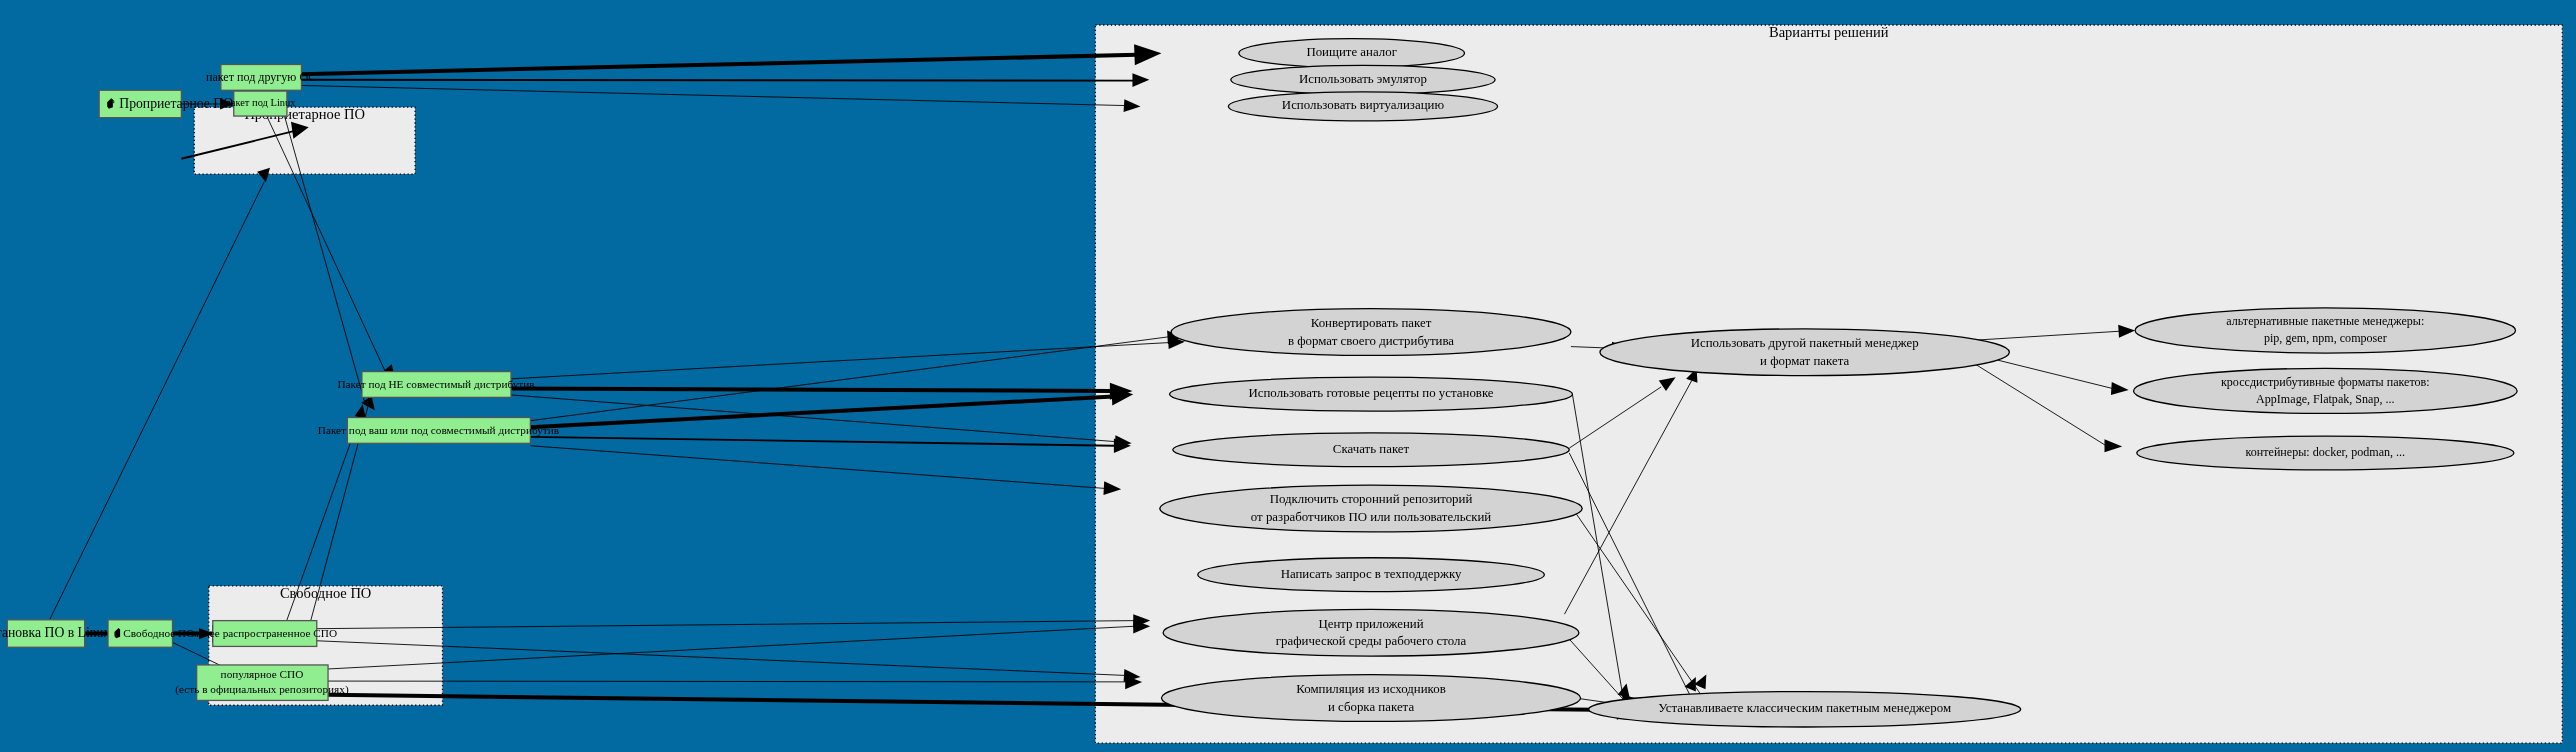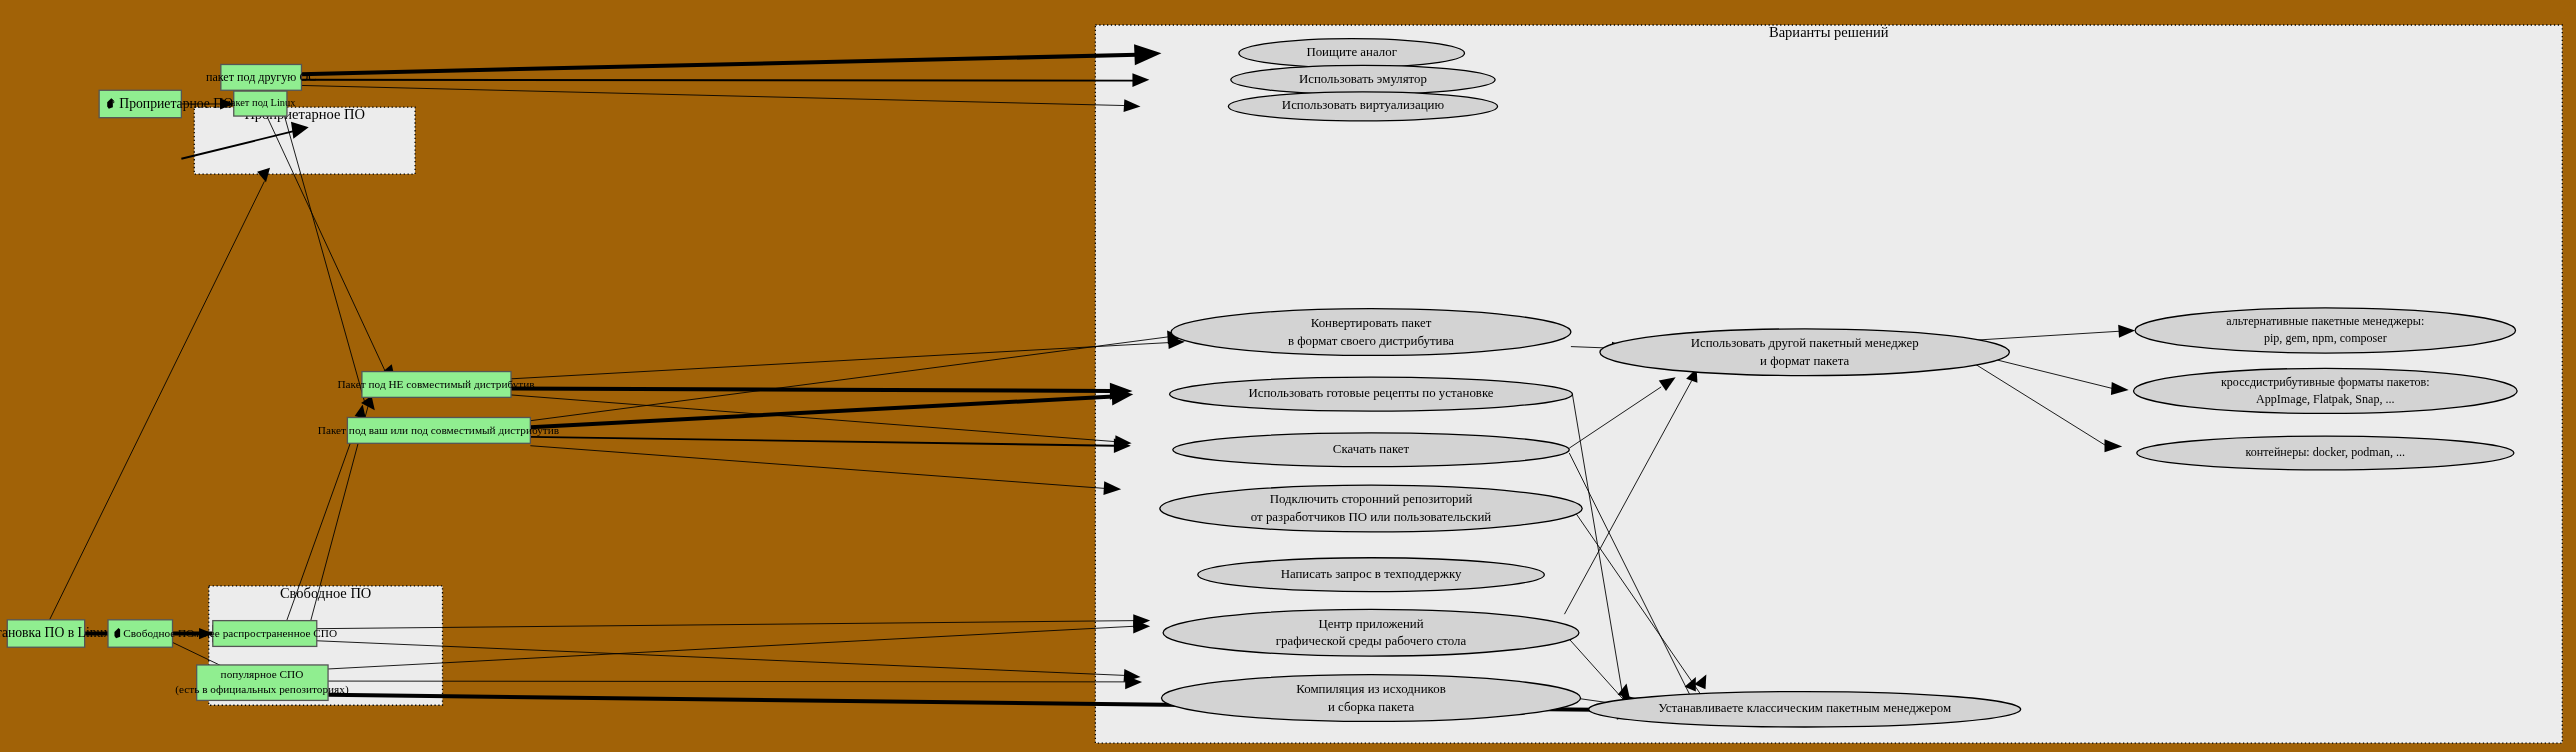--- a/index.html
+++ b/index.html
@@ -1,17 +1,17 @@
 <!DOCTYPE html>
 <html style="font-size:13px"><head>
 <meta charset="utf-8">
 <style>
   html,body{margin:0;padding:0;background:#ffffff;}
   body{width:2576px;height:752px;overflow:hidden;font-family:"Liberation Serif",serif;}
-  #stage{position:relative;width:2576px;height:752px;background:#a16207;}
+  #stage{position:relative;width:2576px;height:752px;background:#0369a1;}
   svg{display:block;}
   .cluster-rect{fill:#ececec;stroke:#000;stroke-width:1.6px;stroke-dasharray:1.6,3.2;}
   .cluster-label{font-family:"Liberation Serif",serif;font-size:18px;fill:#000;text-anchor:middle;}
   .boxnode rect{fill:#90ee90;stroke:#555;stroke-width:1.6px;}
   .boxnode text{font-family:"Liberation Serif",serif;font-size:17px;fill:#000;text-anchor:middle;dominant-baseline:middle;}
   .ellnode ellipse{fill:#d3d3d3;stroke:#000;stroke-width:1.6px;}
   .ellnode text{font-family:"Liberation Serif",serif;font-size:16px;fill:#000;text-anchor:middle;dominant-baseline:middle;}
   .edge{fill:none;stroke:#000;stroke-width:1.1px;}
   .edge.bold{stroke-width:5px;}
   .edge.semi{stroke-width:2.4px;}

